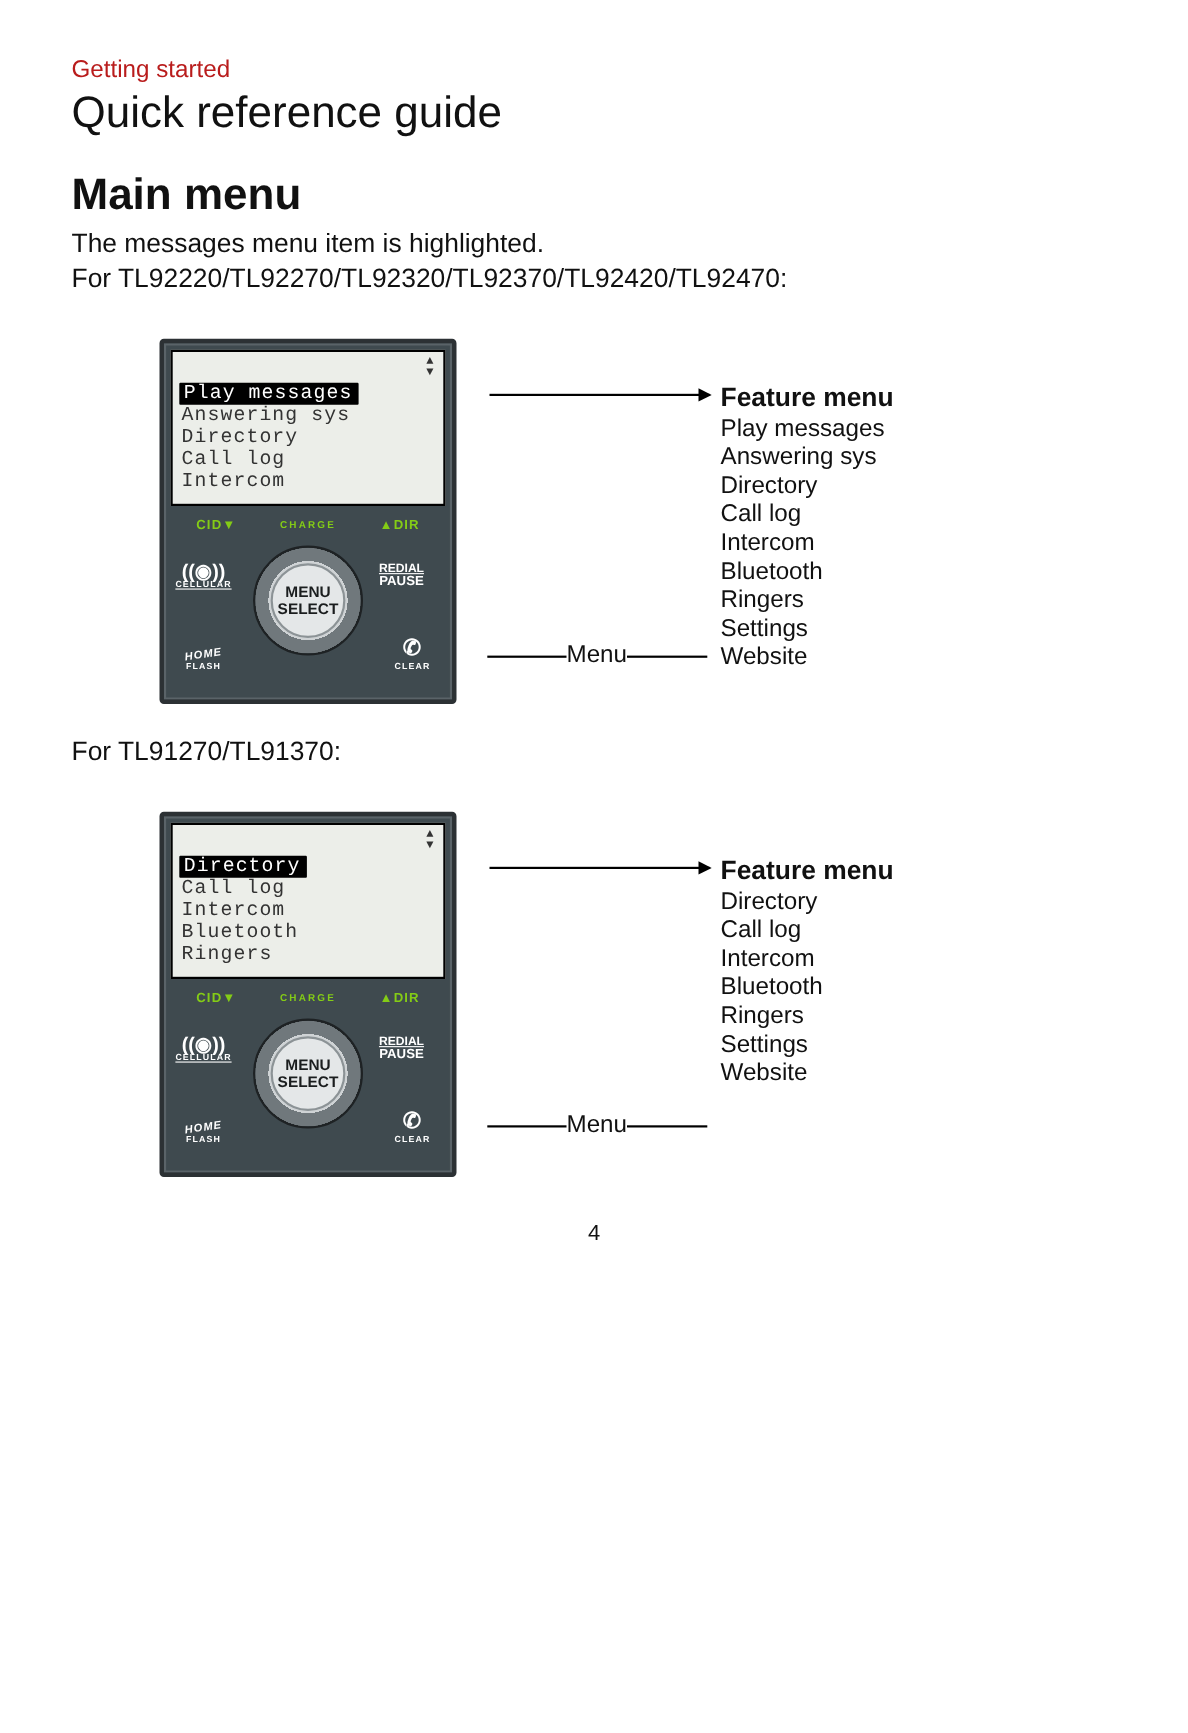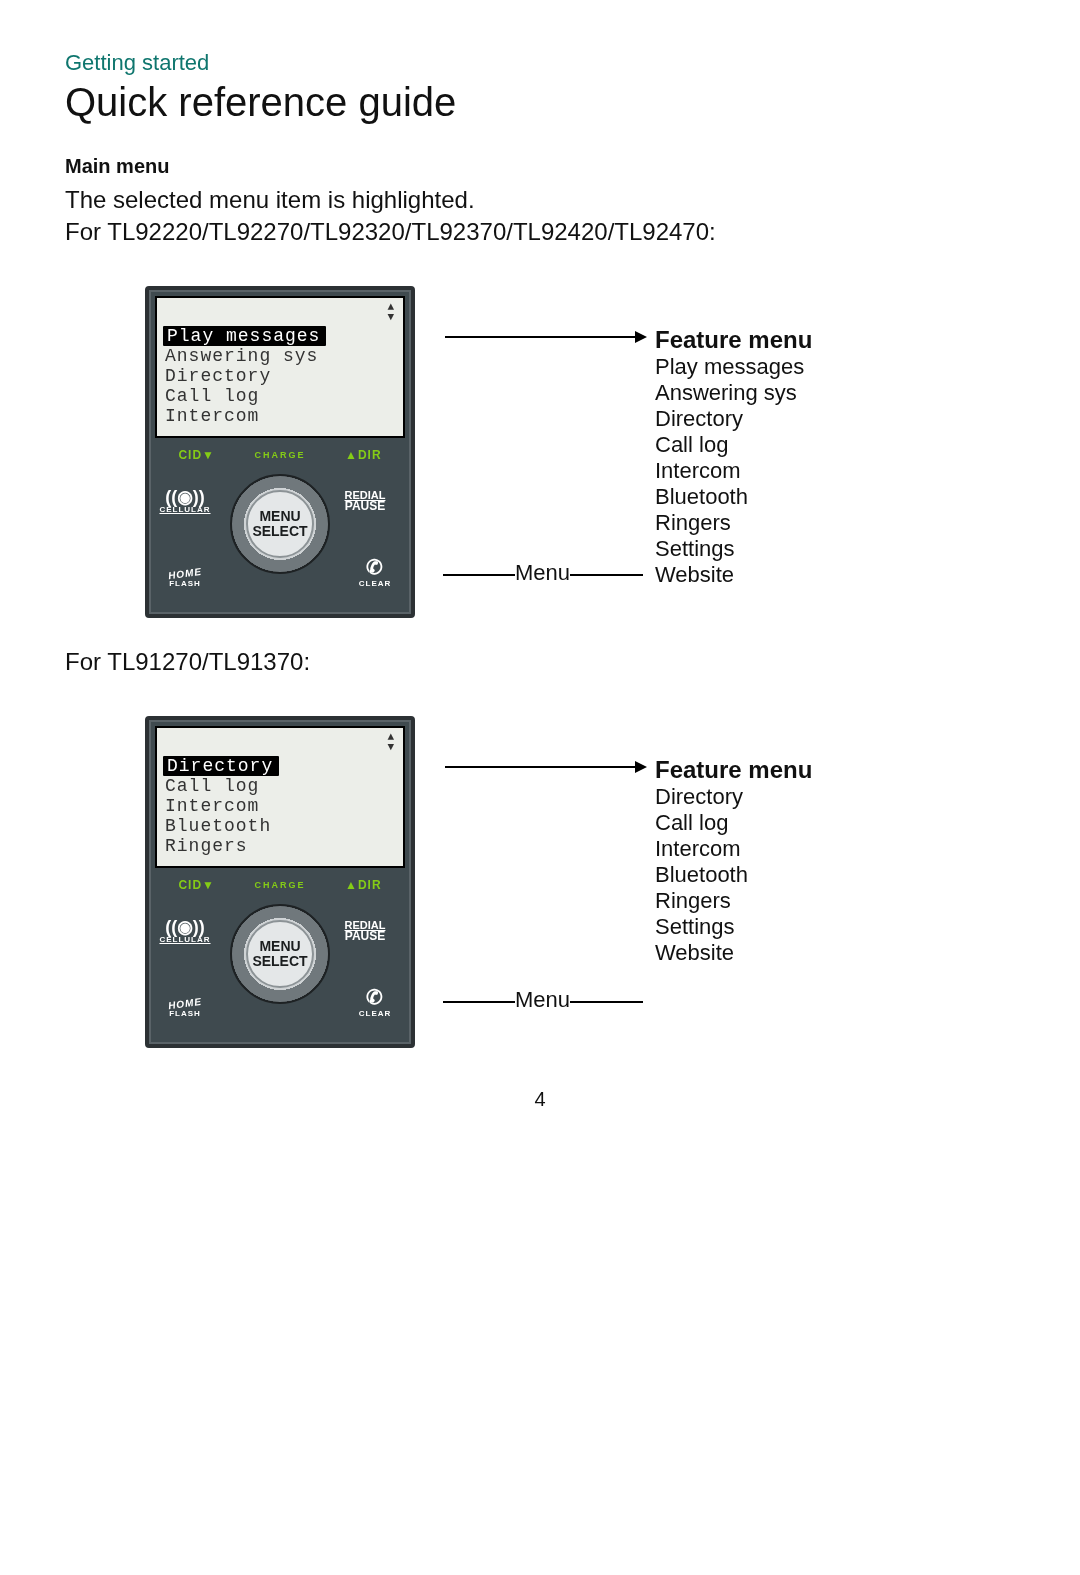--- a/index.html
+++ b/index.html
@@ -4,23 +4,23 @@
 <style>
   body {
     margin: 0;
     padding: 50px 65px;
     font-family: "Lucida Sans", "Lucida Grande", Verdana, Arial, sans-serif;
     color: #111;
     background: #fff;
     width: 1080px;
     box-sizing: border-box;
   }
-  .breadcrumb { font-size: 22px; color: #0f766e; }
+  .breadcrumb { font-size: 22px; color: #b91c1c; }
   .page-title { font-size: 40px; font-weight: 300; margin: 4px 0 30px 0; }
-  .section-heading { font-size: 20px; font-weight: 700; margin: 10px 0 8px 0; }
+  .section-heading { font-size: 40px; font-weight: 700; margin: 10px 0 8px 0; }
   .body-text { font-size: 24px; margin: 4px 0; }
   .diagram-row {
     display: flex;
     align-items: flex-start;
     margin: 40px 0 10px 0;
     position: relative;
   }
 
   
   .handset {
@@ -176,21 +176,21 @@
 
   .page-number { text-align:center; font-size:20px; margin-top:40px;}
 </style>
 </head>
 <body>
 
 <div class="breadcrumb">Getting started</div>
 <div class="page-title">Quick reference guide</div>
 
 <div class="section-heading">Main menu</div>
-<div class="body-text">The selected menu item is highlighted.</div>
+<div class="body-text">The messages menu item is highlighted.</div>
 <div class="body-text">For TL92220/TL92270/TL92320/TL92370/TL92420/TL92470:</div>
 
 <div class="diagram-row">
 
   <div class="handset">
     <div class="lcd">
       <div class="lcd-top">
           <span class="scroll-ind">
             <span>▲</span>
             <span>▼</span>

